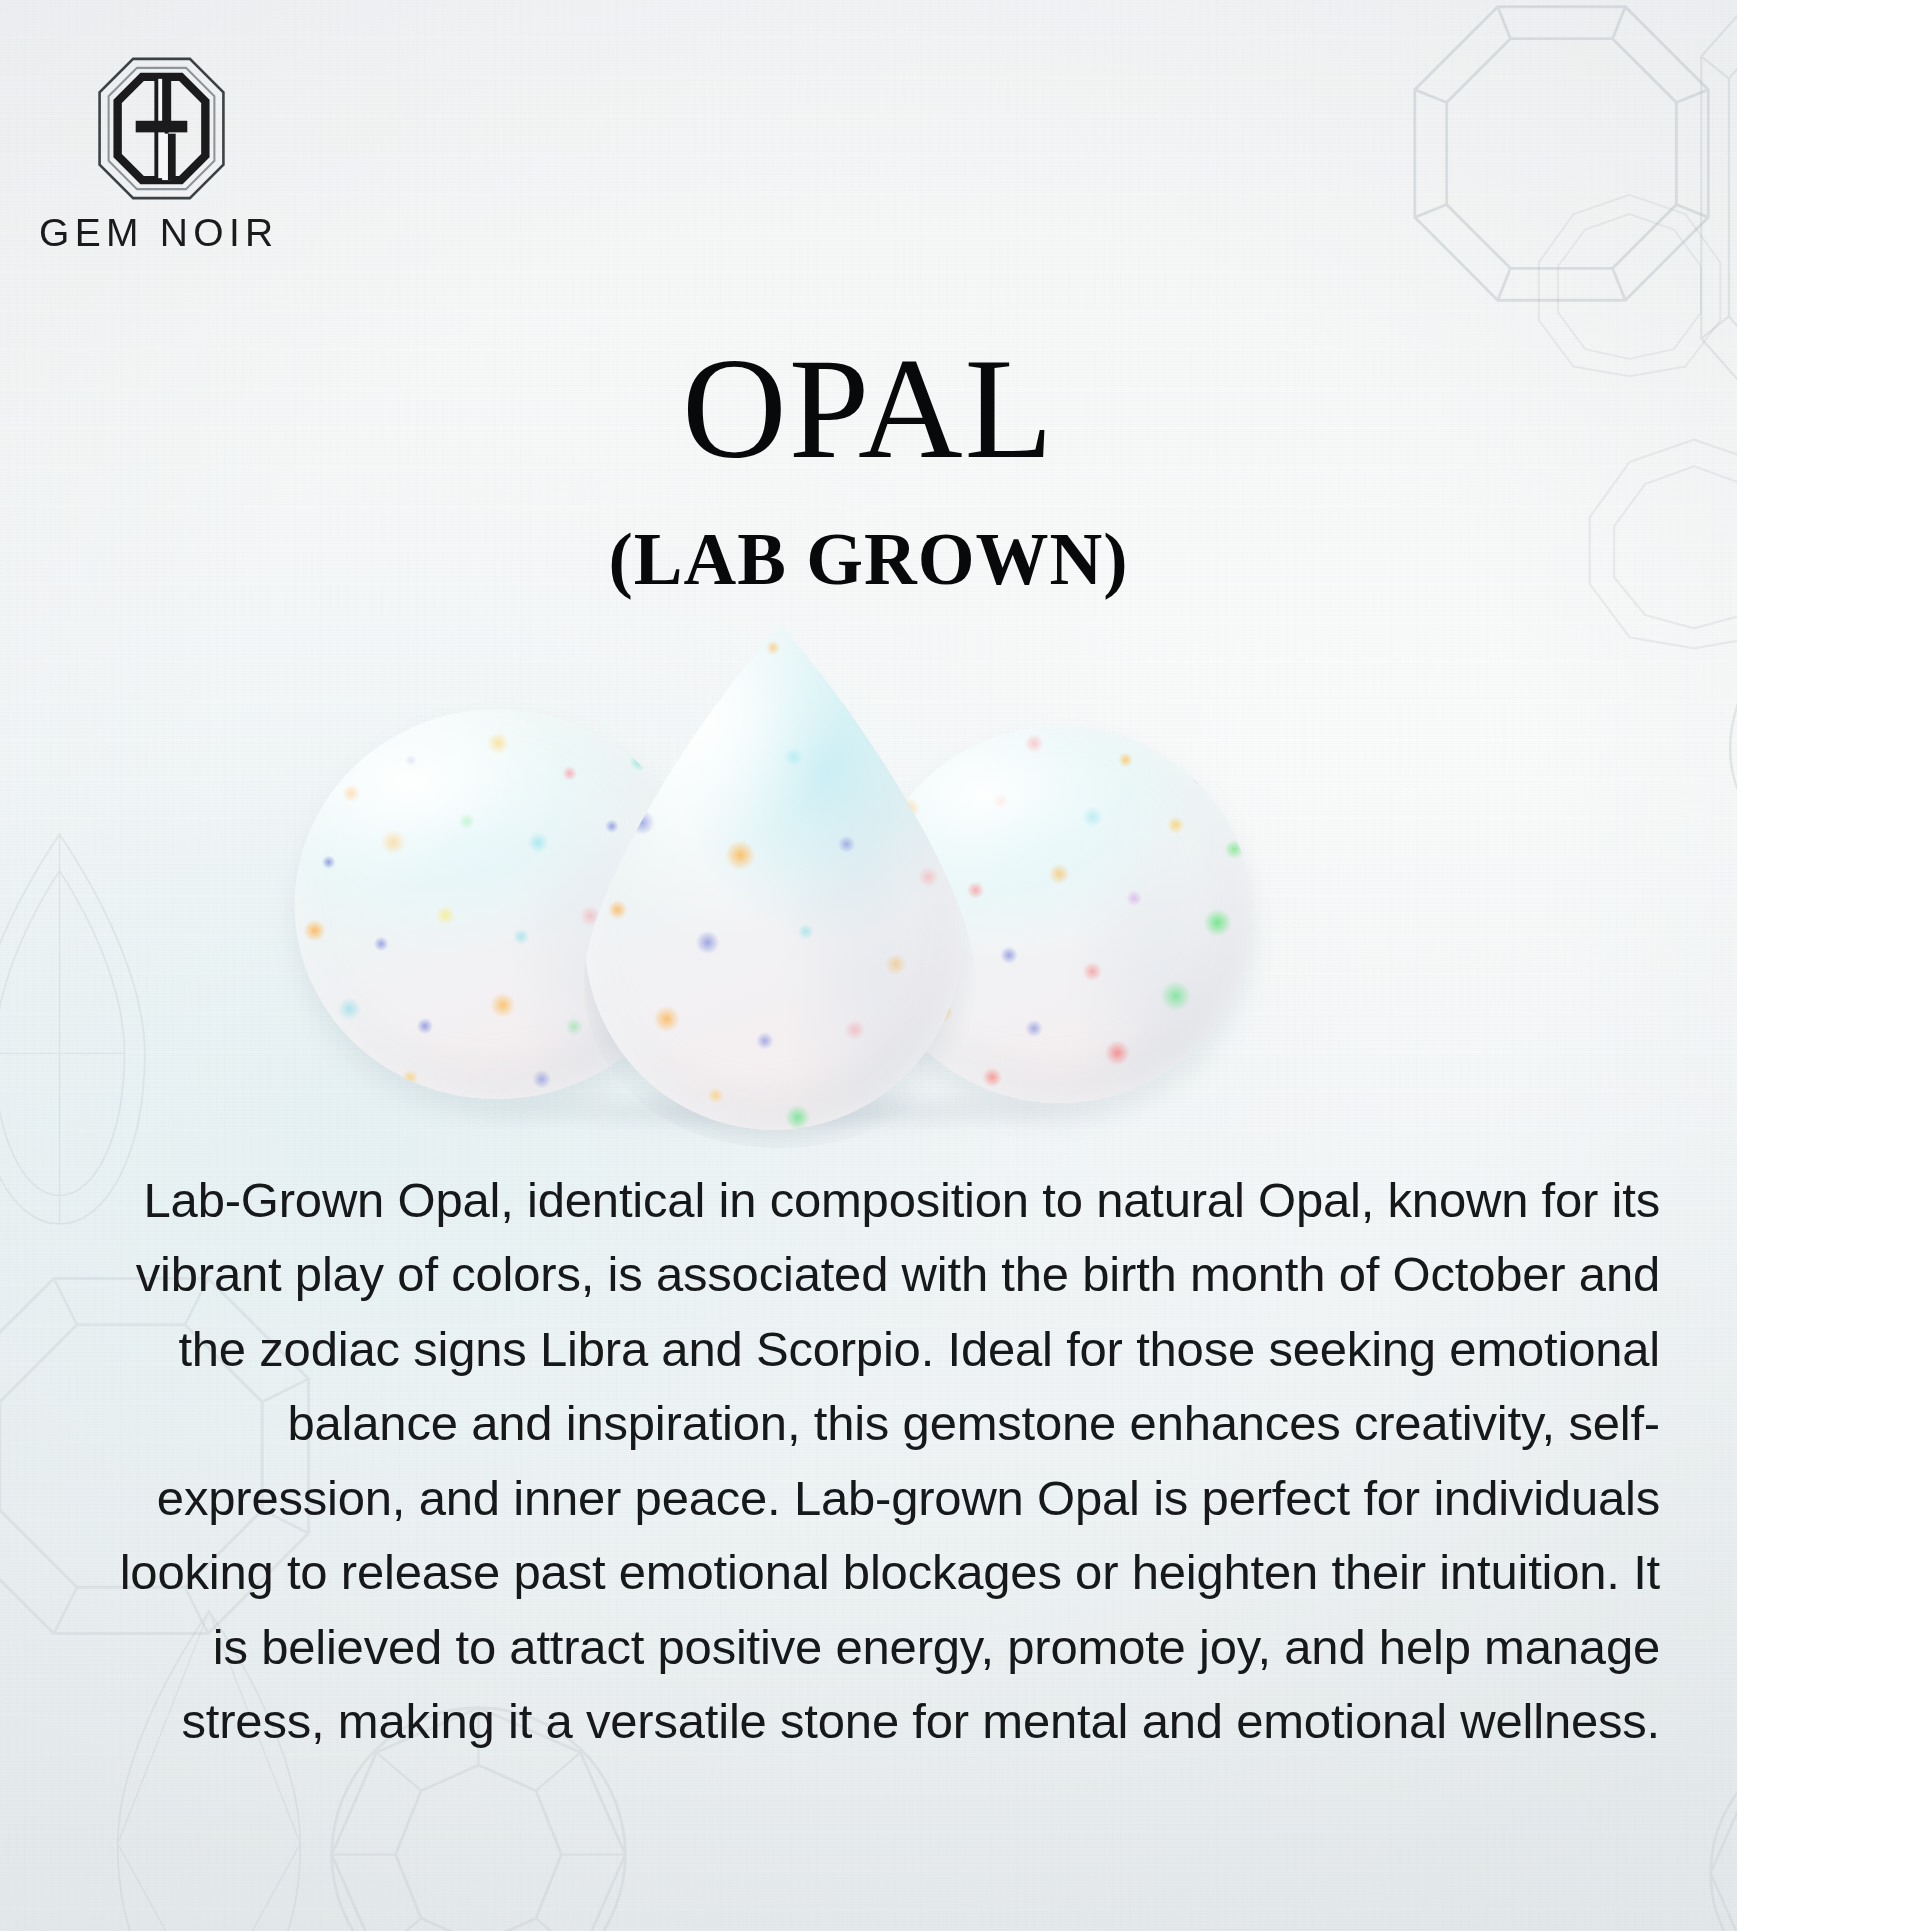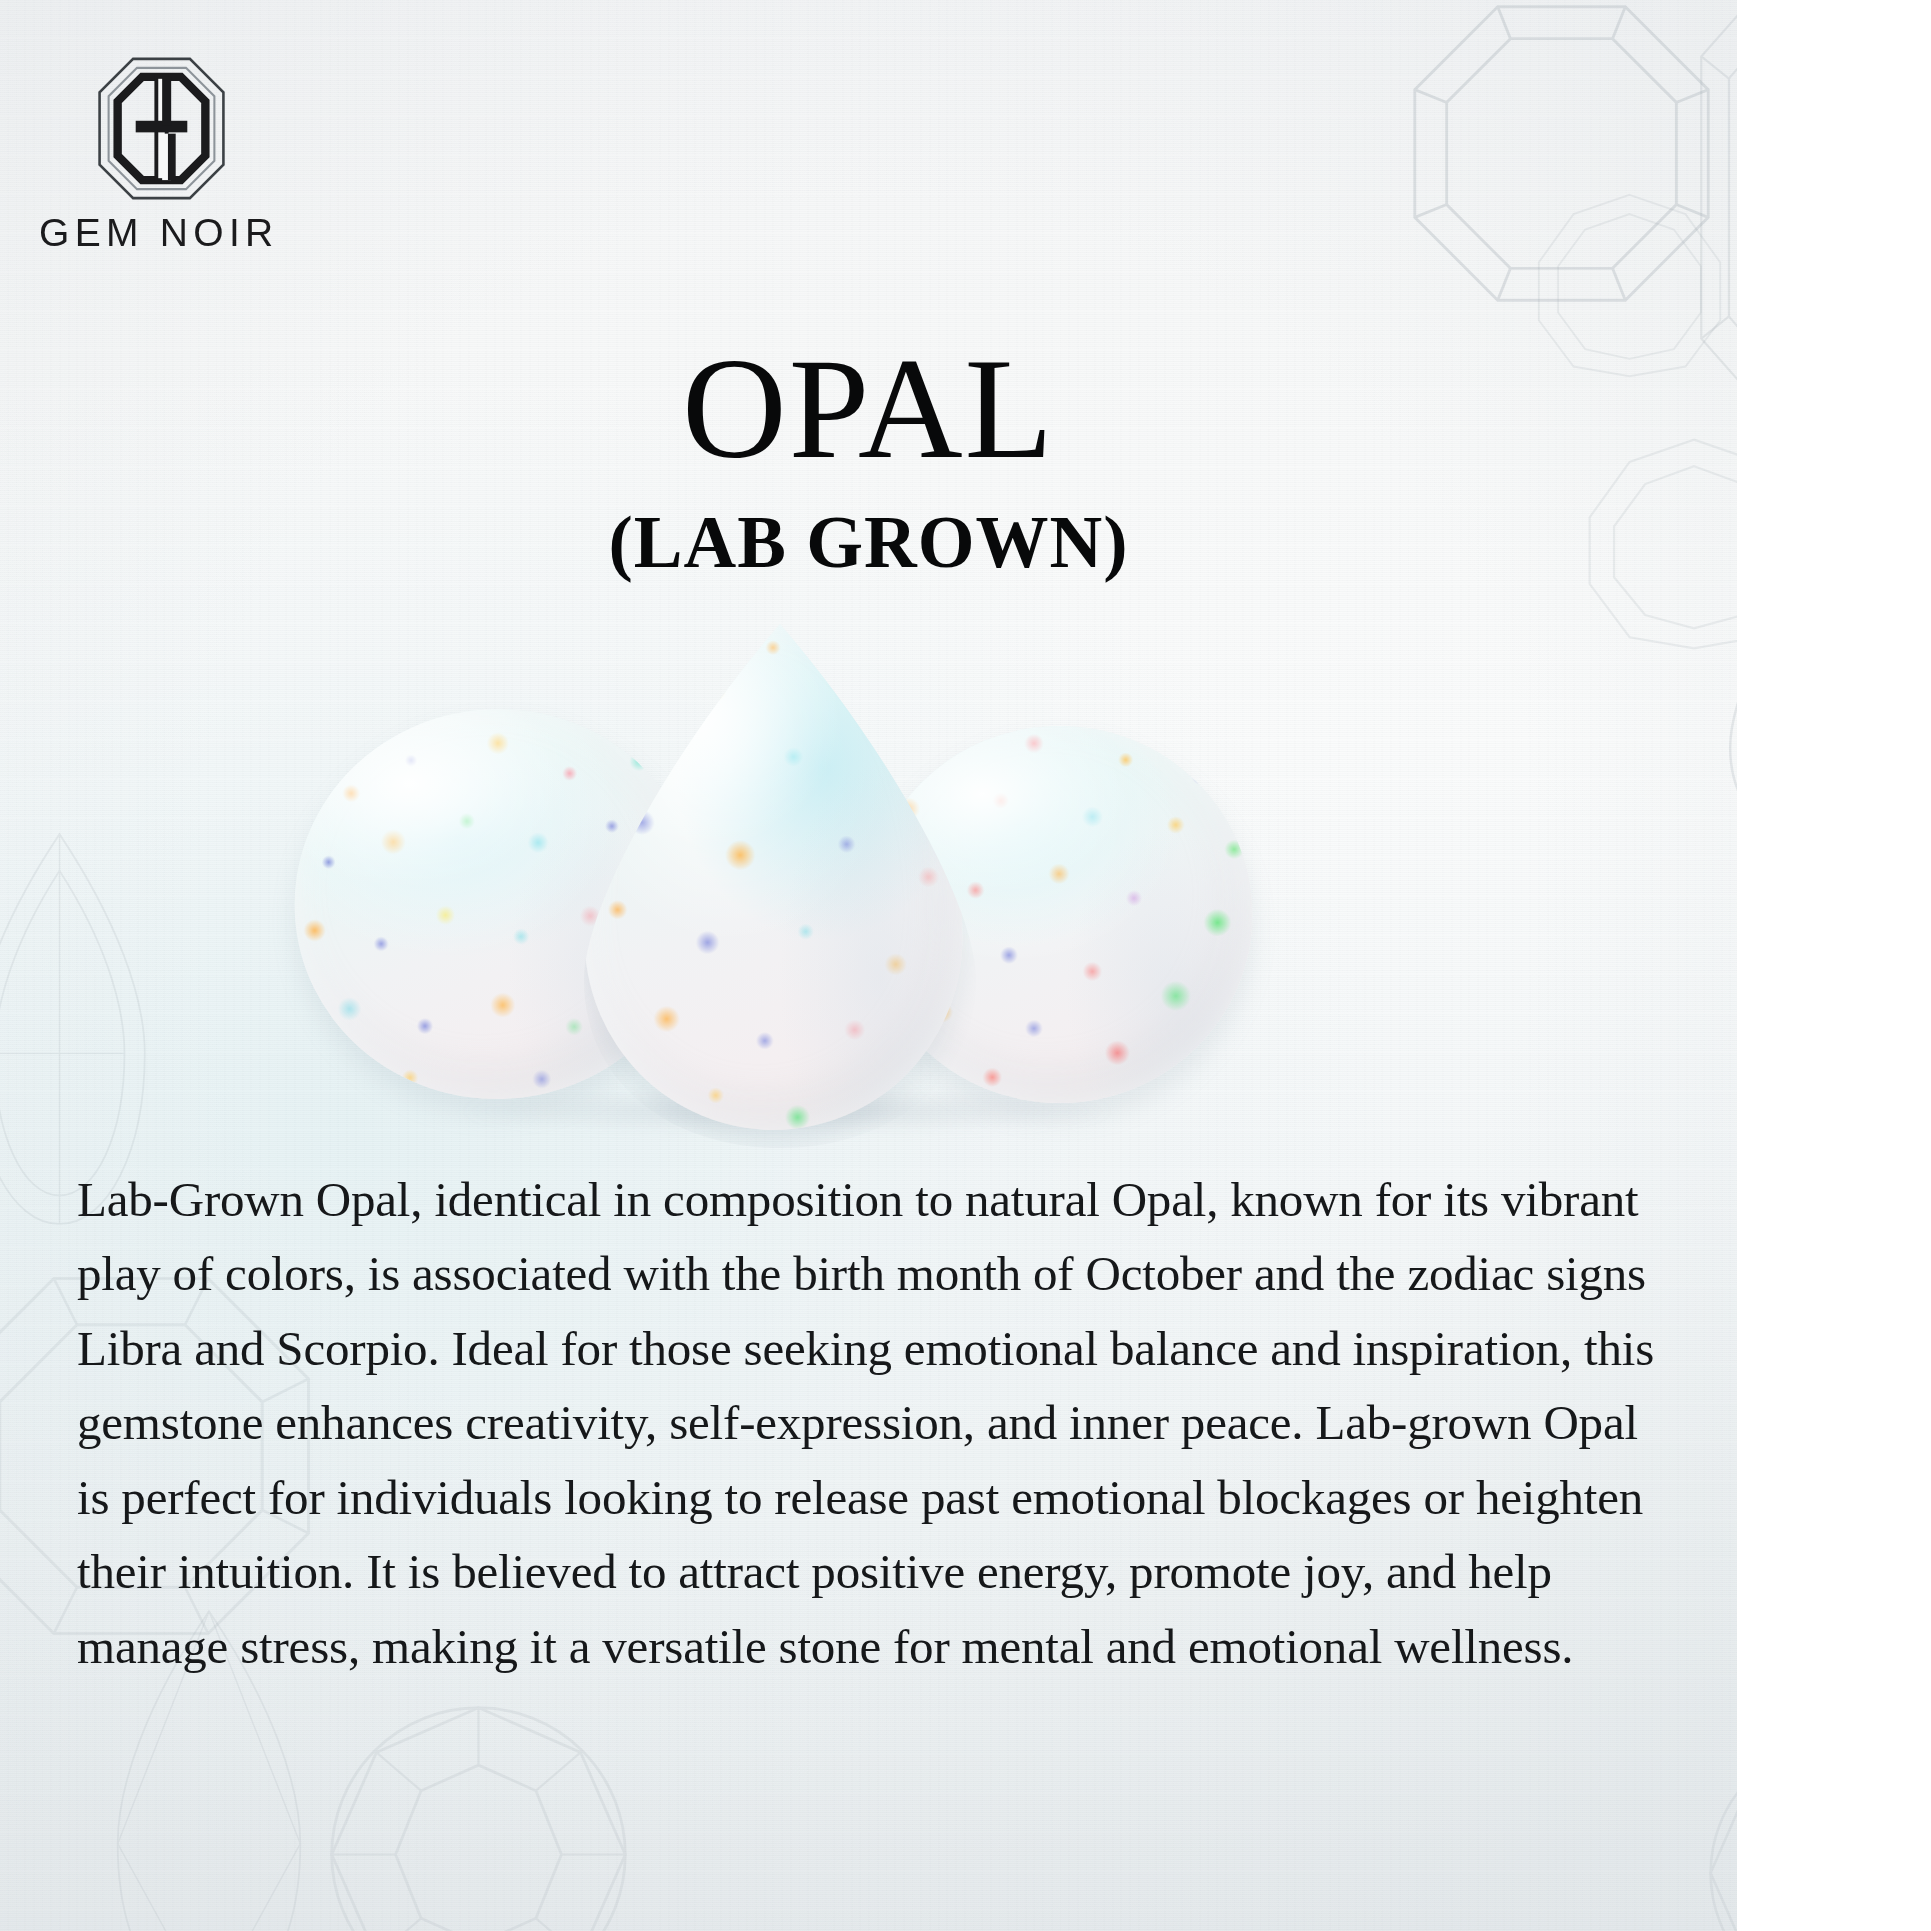--- a/index.html
+++ b/index.html
@@ -95,21 +95,21 @@
   }
   #gem-title {
     font-family: "Liberation Serif", serif;
     font-size: 145px;
     line-height: 1.0;
     font-weight: 400;
     letter-spacing: 1.9px;
     color: #08090a;
   }
   #gem-subtitle {
-    margin-top: 25px;
+    margin-top: 42px;
     font-family: "Liberation Serif", serif;
     font-size: 73px;
     line-height: 1.0;
     font-weight: 700;
     letter-spacing: 1px;
     color: #08090a;
   }
 
   
   #gem-photo {
@@ -174,22 +174,22 @@
     z-index: 0;
   }
 
   
   #body-copy {
     position: absolute;
     left: 50%;
     transform: translateX(-50%);
     top: 1163px;
     width: 1583px;
-    text-align: left;
-    font-family: Liberation Serif, serif;
+    text-align: right;
+    font-family: Liberation Sans, sans-serif;
     font-size: 49px;
     line-height: 1.52;
     letter-spacing: -0.2px;
     color: #16181a;
     z-index: 5;
   }
 </style>
 </head>
 <body>
 

